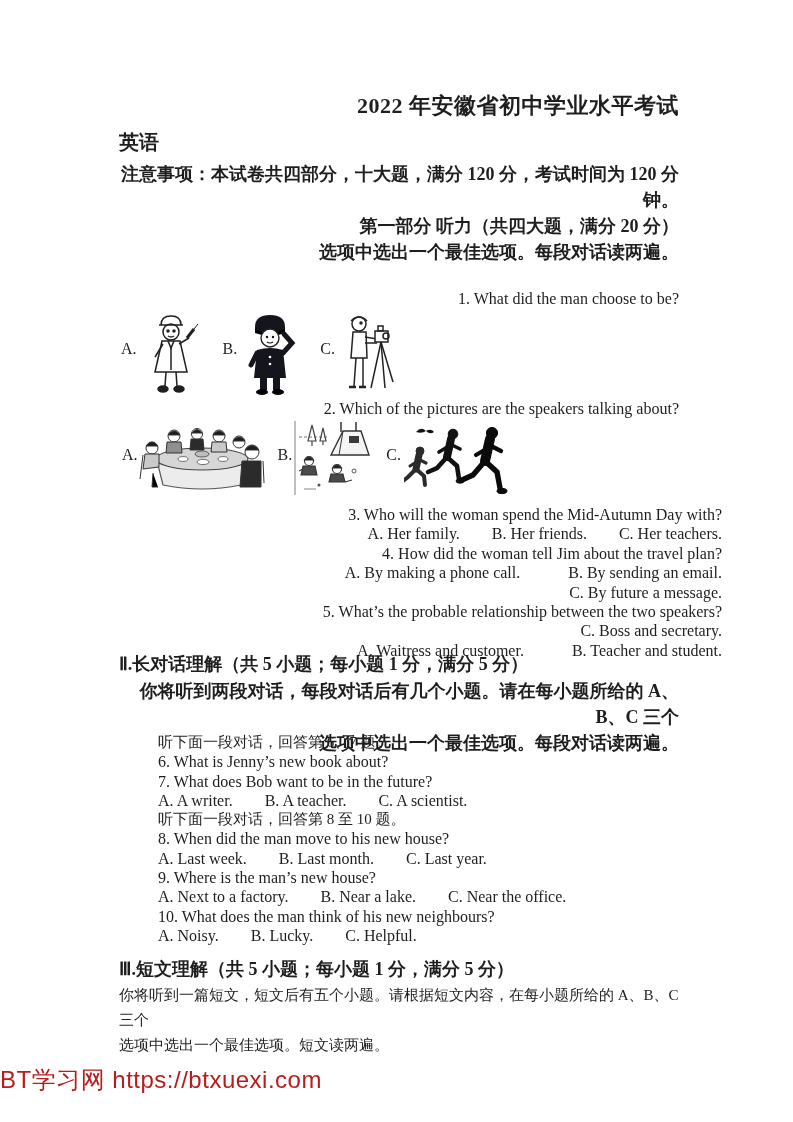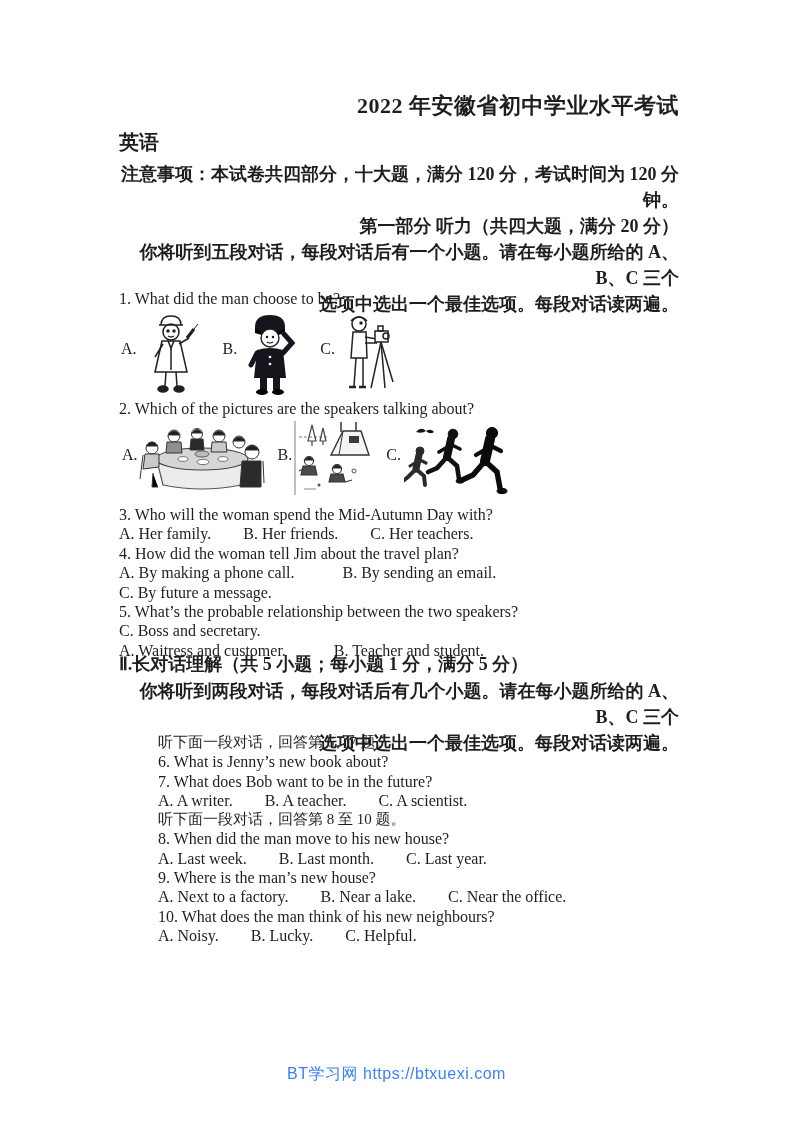--- a/index.html
+++ b/index.html
@@ -7,45 +7,44 @@
     position:relative;width:793px;height:1122px;background:#ffffff;
     font-family:"Liberation Serif", serif;color:#1e1e1e;overflow:hidden;
   }
   .abs{position:absolute;left:119px;width:560px;}
   .t-title{font-size:22px;font-weight:bold;text-align:right;line-height:32px;letter-spacing:.5px;}
   .t-subject{font-size:20px;font-weight:bold;text-align:left;line-height:30px;margin-top:5px;}
   .zh-bold{font-size:18px;font-weight:bold;line-height:26px;white-space:pre-wrap;text-align:right;}
   .zh-bold-head{font-size:18px;font-weight:bold;line-height:27px;white-space:pre-wrap;}
   .zh-reg{font-size:15px;line-height:19.3px;white-space:pre-wrap;}
   .zh-reg-intro{font-size:15px;line-height:25px;white-space:pre-wrap;}
-  .en{font-size:16px;line-height:19.4px;white-space:pre-wrap;}
+  .en{font-size:16px;line-height:19.4px;white-space:pre-wrap;text-align:right;}
   .en19{font-size:16px;line-height:19.3px;white-space:pre-wrap;}
   .pic-row{display:flex;align-items:flex-end;}
   .pic-label{font-size:16px;align-self:center;margin-bottom:6px;}
   .pic{display:block;}
   .footer{
-    position:absolute;left:0;top:1064px;width:793px;text-align:center;
-    font-family:"Liberation Sans", sans-serif;font-size:16px;color:#3b82f6;letter-spacing:.5px;
+    position:absolute;left:0;top:1064px;width:793px;
+    font-family:"Liberation Sans", sans-serif;font-size:24px;color:#b91c1c;letter-spacing:.5px;
   }
   svg{display:block;}
 </style>
 </head>
 <body>
 
 <div class="page">
 
   <div class="abs" style="top:90px;">
     <div class="t-title">2022 年安徽省初中学业水平考试</div>
     <div class="t-subject">英语</div>
   </div>
 
   <div class="abs" style="top:161px;">
     <div class="zh-bold">注意事项：本试卷共四部分，十大题，满分 120 分，考试时间为 120 分钟。</div>
     <div class="zh-bold">第一部分 听力（共四大题，满分 20 分）</div>
-    <div class="zh-bold">你将听到五段对话，每段对话后有一个小题。请在每小题所给的 A、B、C 三个</div>
     <div class="zh-bold">选项中选出一个最佳选项。每段对话读两遍。</div>
   </div>
 
   <div class="abs" style="top:289px;">
     <div class="en">1. What did the man choose to be?</div>
   </div>
   <div class="abs pic-row" style="top:306px;height:92px;">
     <span class="pic-label" style="margin-left:2px;">A.</span>
     <span class="pic" style="margin-left:5px;">
       <svg width="58" height="86" viewBox="0 0 58 86">
@@ -211,21 +210,21 @@
           <path d="M85 20 L97 26" stroke-width="4.2" fill="none" stroke-linecap="round"></path>
           <path d="M84 23 L72 30" stroke-width="4.2" fill="none" stroke-linecap="round"></path>
           <path d="M81 36 L93 47 L96 63" stroke-width="5.4" fill="none" stroke-linecap="round"></path>
           <path d="M81 36 L69 50 L58 55" stroke-width="5.4" fill="none" stroke-linecap="round"></path>
           <ellipse cx="98" cy="66" rx="5" ry="2.6"></ellipse>
         </g>
       </svg>
     </span>
   </div>
 
-  <div class="abs" style="top:505px;">
+  <div class="abs" style="top:505px;margin-left:43px;">
     <div class="en">3. Who will the woman spend the Mid-Autumn Day with?</div>
     <div class="en">A. Her family.　　B. Her friends.　　C. Her teachers.</div>
     <div class="en">4. How did the woman tell Jim about the travel plan?</div>
     <div class="en">A. By making a phone call.　　　B. By sending an email.</div>
     <div class="en">C. By future a message.</div>
     <div class="en">5. What’s the probable relationship between the two speakers?</div>
     <div class="en">C. Boss and secretary.</div>
     <div class="en">A. Waitress and customer.　　　B. Teacher and student.</div>
   </div>
 
@@ -242,16 +241,21 @@
     <div class="en19">A. A writer.　　B. A teacher.　　C. A scientist.</div>
     <div class="zh-reg">听下面一段对话，回答第 8 至 10 题。</div>
     <div class="en19">8. When did the man move to his new house?</div>
     <div class="en19">A. Last week.　　B. Last month.　　C. Last year.</div>
     <div class="en19">9. Where is the man’s new house?</div>
     <div class="en19">A. Next to a factory.　　B. Near a lake.　　C. Near the office.</div>
     <div class="en19">10. What does the man think of his new neighbours?</div>
     <div class="en19">A. Noisy.　　B. Lucky.　　C. Helpful.</div>
   </div>
 
+  <div class="abs" style="top:956px;">
+    <div class="zh-bold-head">Ⅲ.短文理解（共 5 小题；每小题 1 分，满分 5 分）</div>
+    <div class="zh-reg-intro">你将听到一篇短文，短文后有五个小题。请根据短文内容，在每小题所给的 A、B、C 三个</div>
+    <div class="zh-reg-intro">选项中选出一个最佳选项。短文读两遍。</div>
+  </div>
 
   <div class="footer">BT学习网 https://btxuexi.com</div>
 
 </div>
 
 </body></html>

